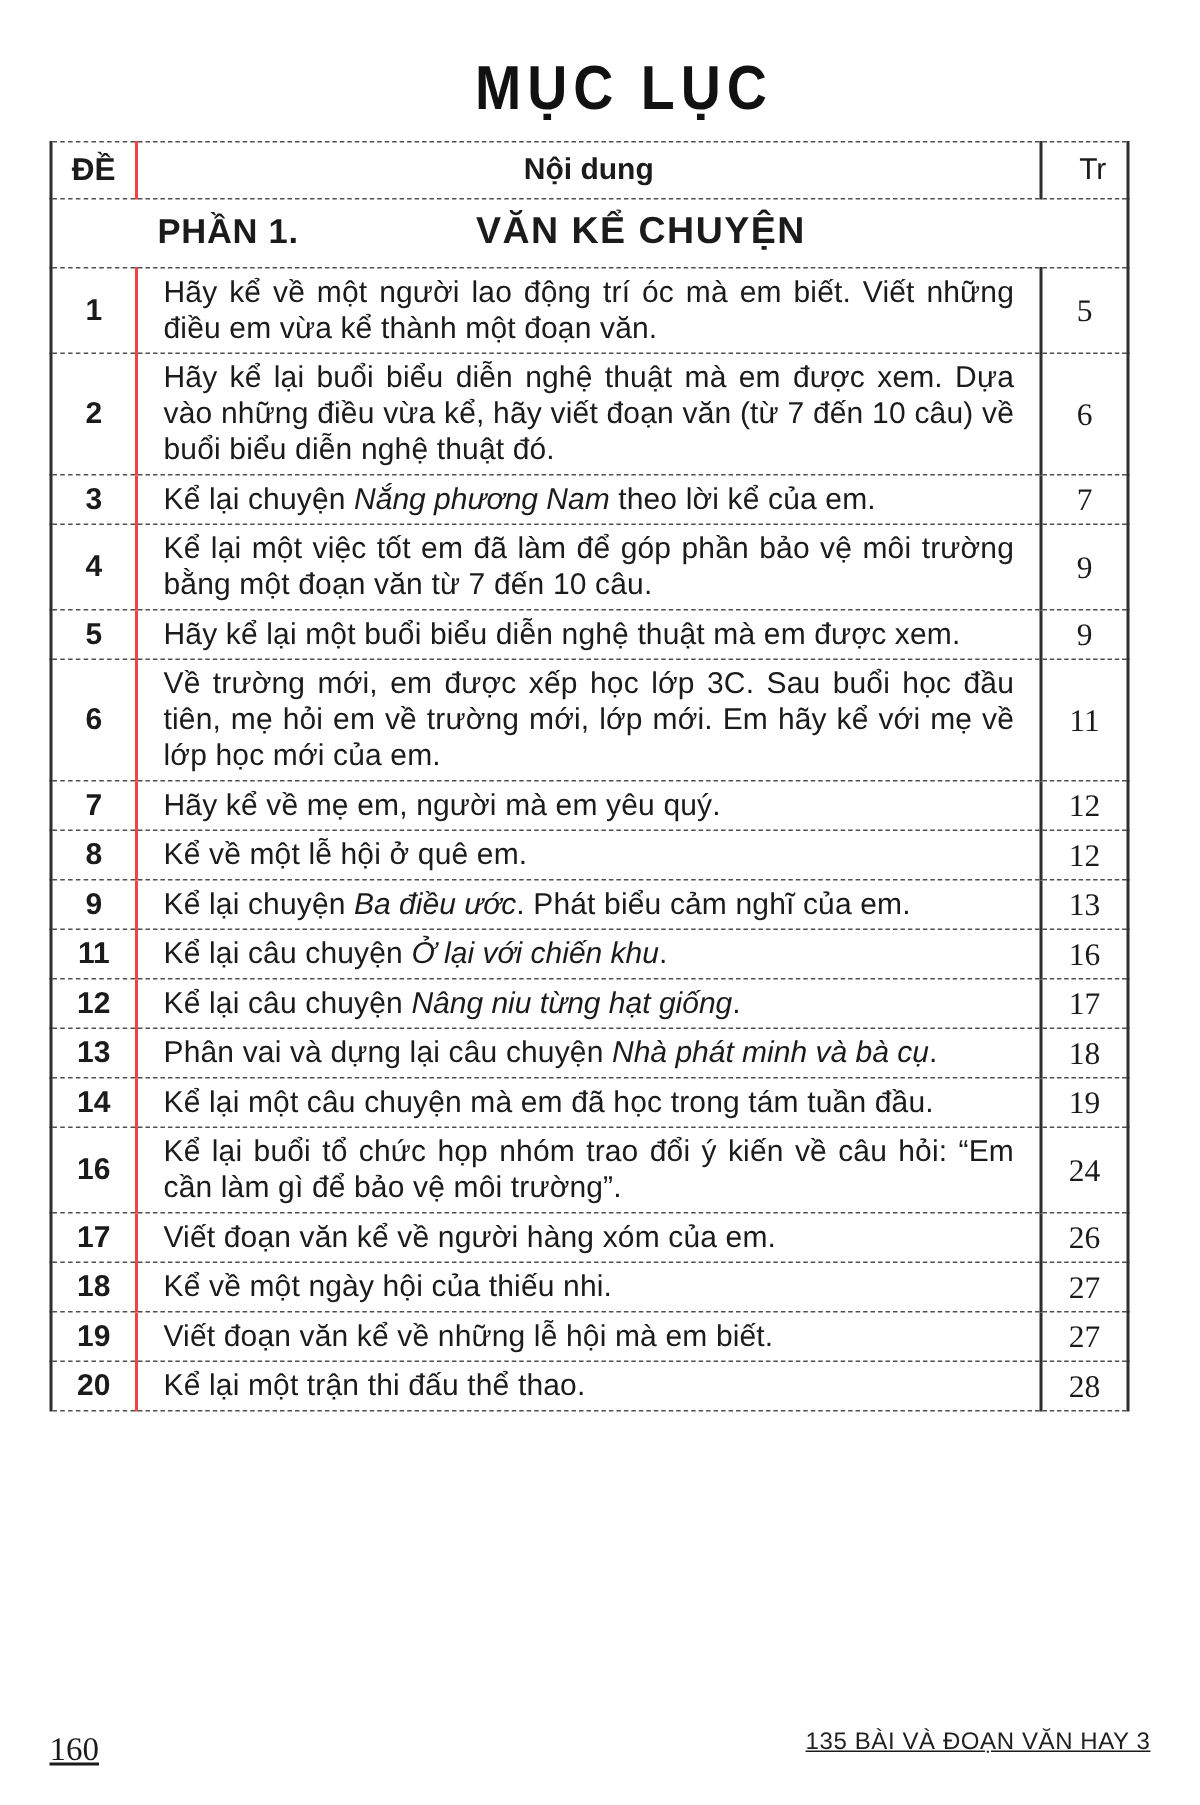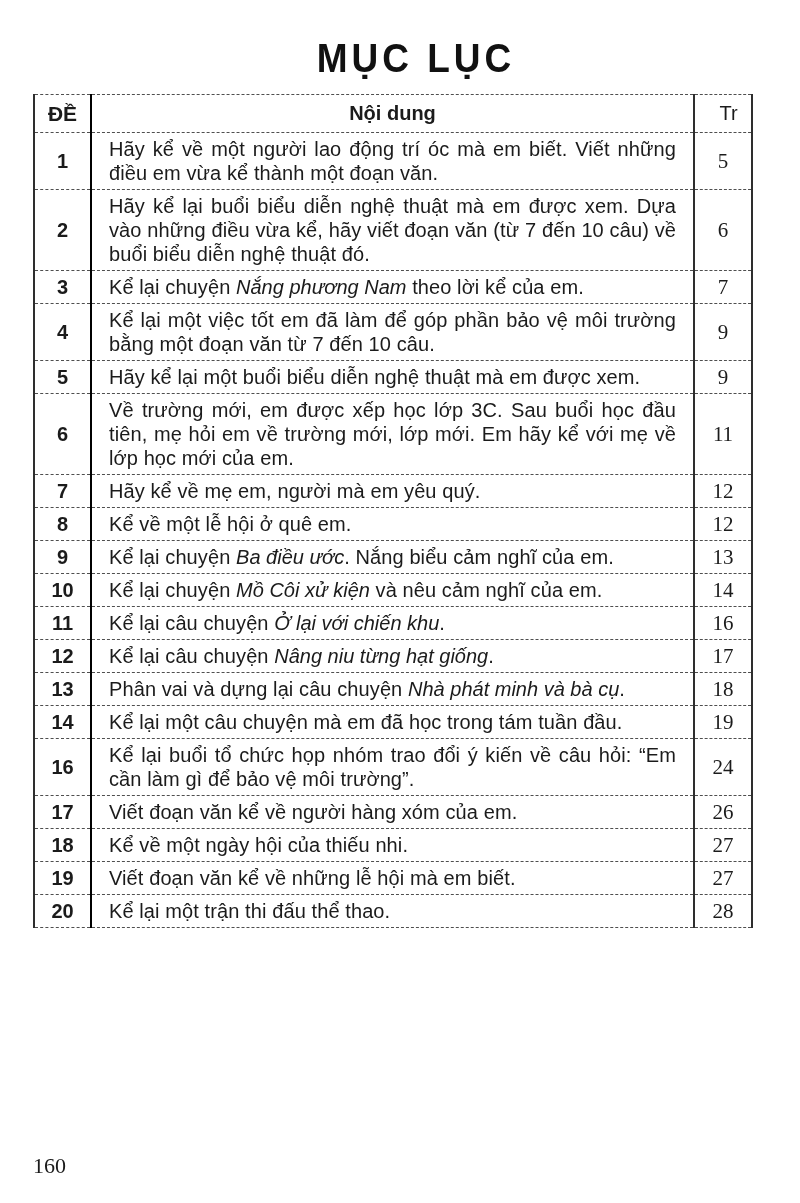--- a/index.html
+++ b/index.html
@@ -40,21 +40,21 @@
   col.w-de { width: 57px; }
   col.w-content { width: 603px; }
   col.w-tr { width: 58px; }
   tr { page-break-inside: avoid; }
   th, td {
     border-top: 1px dashed #4f4f4f;
     border-bottom: 1px dashed #4f4f4f;
     vertical-align: middle;
   }
   th.c-de, td.c-de {
-    border-right: 2px solid #000000;
+    border-right: 2px solid #ef4444;
     text-align: center;
     font-weight: bold;
     font-size: 20px;
   }
   th.c-tr, td.c-tr {
     border-left: 2px solid #2e2e2e;
     text-align: center;
   }
   th.c-noidung {
     font-size: 20px;
@@ -102,20 +102,21 @@
   .footer {
     position: absolute;
     left: 0;
     right: 0;
     bottom: 24px;
     display: flex;
     justify-content: space-between;
     align-items: flex-start;
     padding: 0 33px;
     box-sizing: border-box;
+    text-decoration: underline;
   }
   .folio {
     font-family: "Liberation Serif", serif;
     font-size: 22px;
     color: #1b1b1b;
   }
   .running-title {
     font-size: 16px;
     letter-spacing: 0.4px;
     color: #1f1f1f;
@@ -133,20 +134,28 @@
     <col class="w-de">
     <col class="w-content">
     <col class="w-tr">
   </colgroup>
   <thead>
     <tr>
       <th class="c-de">ĐỀ</th>
       <th class="c-noidung">Nội dung</th>
       <th class="c-tr">Tr</th>
     </tr>
+    <tr>
+      <td class="section-cell" colspan="3">
+        <div class="section-inner">
+          <span class="section-label">PHẦN 1.</span>
+          <span class="section-title">VĂN KỂ CHUYỆN</span>
+        </div>
+      </td>
+    </tr>
   </thead>
   <tbody>
       <tr>
         <td class="c-de">1</td>
         <td class="c-content"><span>Hãy kể về một người lao động trí óc mà em biết. Viết những điều em vừa kể thành một đoạn văn.</span></td>
         <td class="c-tr">5</td>
       </tr>
       <tr>
         <td class="c-de">2</td>
         <td class="c-content"><span>Hãy kể lại buổi biểu diễn nghệ thuật mà em được xem. Dựa vào những điều vừa kể, hãy viết đoạn văn (từ 7 đến 10 câu) về buổi biểu diễn nghệ thuật đó.</span></td>
@@ -177,27 +186,22 @@
         <td class="c-content"><span>Hãy kể về mẹ em, người mà em yêu quý.</span></td>
         <td class="c-tr">12</td>
       </tr>
       <tr>
         <td class="c-de">8</td>
         <td class="c-content"><span>Kể về một lễ hội ở quê em.</span></td>
         <td class="c-tr">12</td>
       </tr>
       <tr>
         <td class="c-de">9</td>
-        <td class="c-content"><span>Kể lại chuyện </span><i>Ba điều ước</i><span>. Nắng biểu cảm nghĩ của em.</span></td>
+        <td class="c-content"><span>Kể lại chuyện </span><i>Ba điều ước</i><span>. Phát biểu cảm nghĩ của em.</span></td>
         <td class="c-tr">13</td>
-      </tr>
-      <tr>
-        <td class="c-de">10</td>
-        <td class="c-content"><span>Kể lại chuyện </span><i>Mồ Côi xử kiện</i><span> và nêu cảm nghĩ của em.</span></td>
-        <td class="c-tr">14</td>
       </tr>
       <tr>
         <td class="c-de">11</td>
         <td class="c-content"><span>Kể lại câu chuyện </span><i>Ở lại với chiến khu</i><span>.</span></td>
         <td class="c-tr">16</td>
       </tr>
       <tr>
         <td class="c-de">12</td>
         <td class="c-content"><span>Kể lại câu chuyện </span><i>Nâng niu từng hạt giống</i><span>.</span></td>
         <td class="c-tr">17</td>
@@ -235,13 +239,14 @@
       <tr>
         <td class="c-de">20</td>
         <td class="c-content"><span>Kể lại một trận thi đấu thể thao.</span></td>
         <td class="c-tr">28</td>
       </tr>
     </tbody>
 </table>
 
 <div class="footer">
   <span class="folio">160</span>
+  <span class="running-title">135 BÀI VÀ ĐOẠN VĂN HAY 3</span>
 </div>
 
 </body></html>

